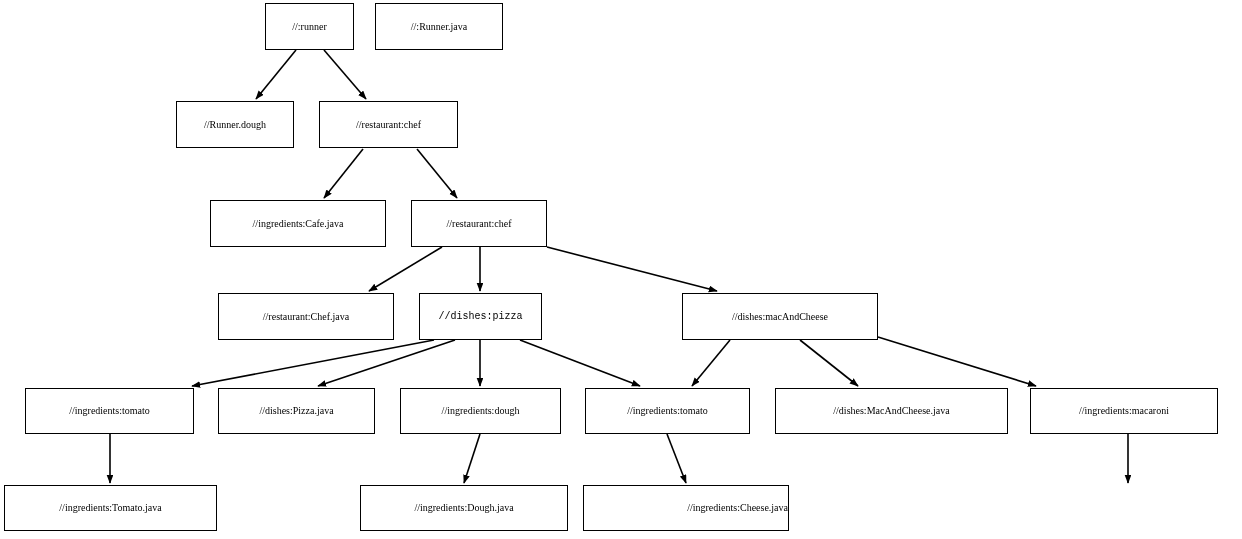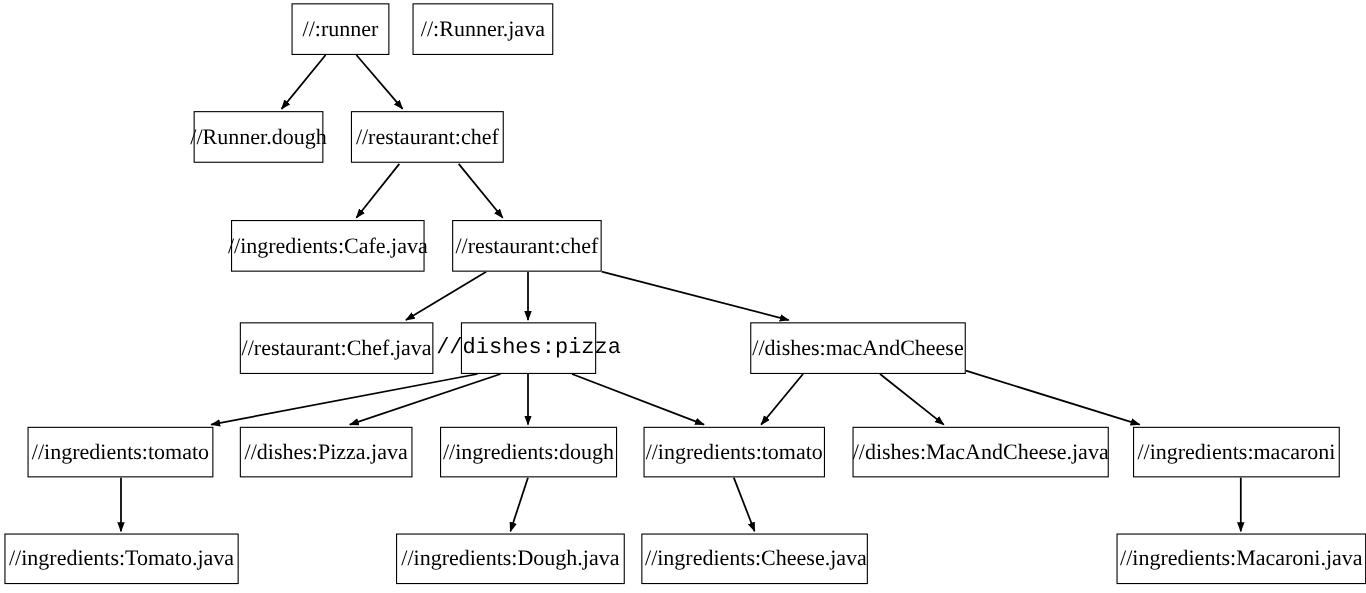--- a/index.html
+++ b/index.html
@@ -36,21 +36,21 @@
     box-sizing: border-box;
     border: 1px solid #000000;
     background: #ffffff;
     display: flex;
     align-items: center;
     justify-content: center;
     white-space: nowrap;
   }
   .graph-node-label {
     font-family: "Liberation Serif", "DejaVu Serif", serif;
-    font-size: 20px;
+    font-size: 10px;
     line-height: 1;
     color: #000000;
     letter-spacing: 0px;
   }
 </style>
 </head>
 <body>
 
 <div id="graph-canvas">
 
@@ -130,18 +130,15 @@
       </div>
       <div class="graph-node" style="left: 4px; top: 485px; width: 213px; height: 46px; border-color: rgb(0, 0, 0); background: rgb(255, 255, 255);">
         <span class="graph-node-label" style="color: rgb(0, 0, 0);">//ingredients:Tomato.java</span>
       </div>
       <div class="graph-node" style="left: 360px; top: 485px; width: 208px; height: 46px; border-color: rgb(0, 0, 0); background: rgb(255, 255, 255);">
         <span class="graph-node-label" style="color: rgb(0, 0, 0); text-align: right;">//ingredients:Dough.java</span>
       </div>
       <div class="graph-node" style="left: 583px; top: 485px; width: 206px; height: 46px; border-color: rgb(0, 0, 0); background: rgb(255, 255, 255); justify-content: flex-end;">
         <span class="graph-node-label" style="color: rgb(0, 0, 0);">//ingredients:Cheese.java</span>
       </div>
-      <div class="graph-node" style="left: 1015px; top: 485px; width: 227px; height: 46px; border-color: rgb(0, 0, 0); background: rgb(255, 255, 255);">
-        <span class="graph-node-label" style="color: rgb(0, 0, 0);">//ingredients:Macaroni.java</span>
-      </div>
     </div>
 
 </div>
 
 </body></html>

